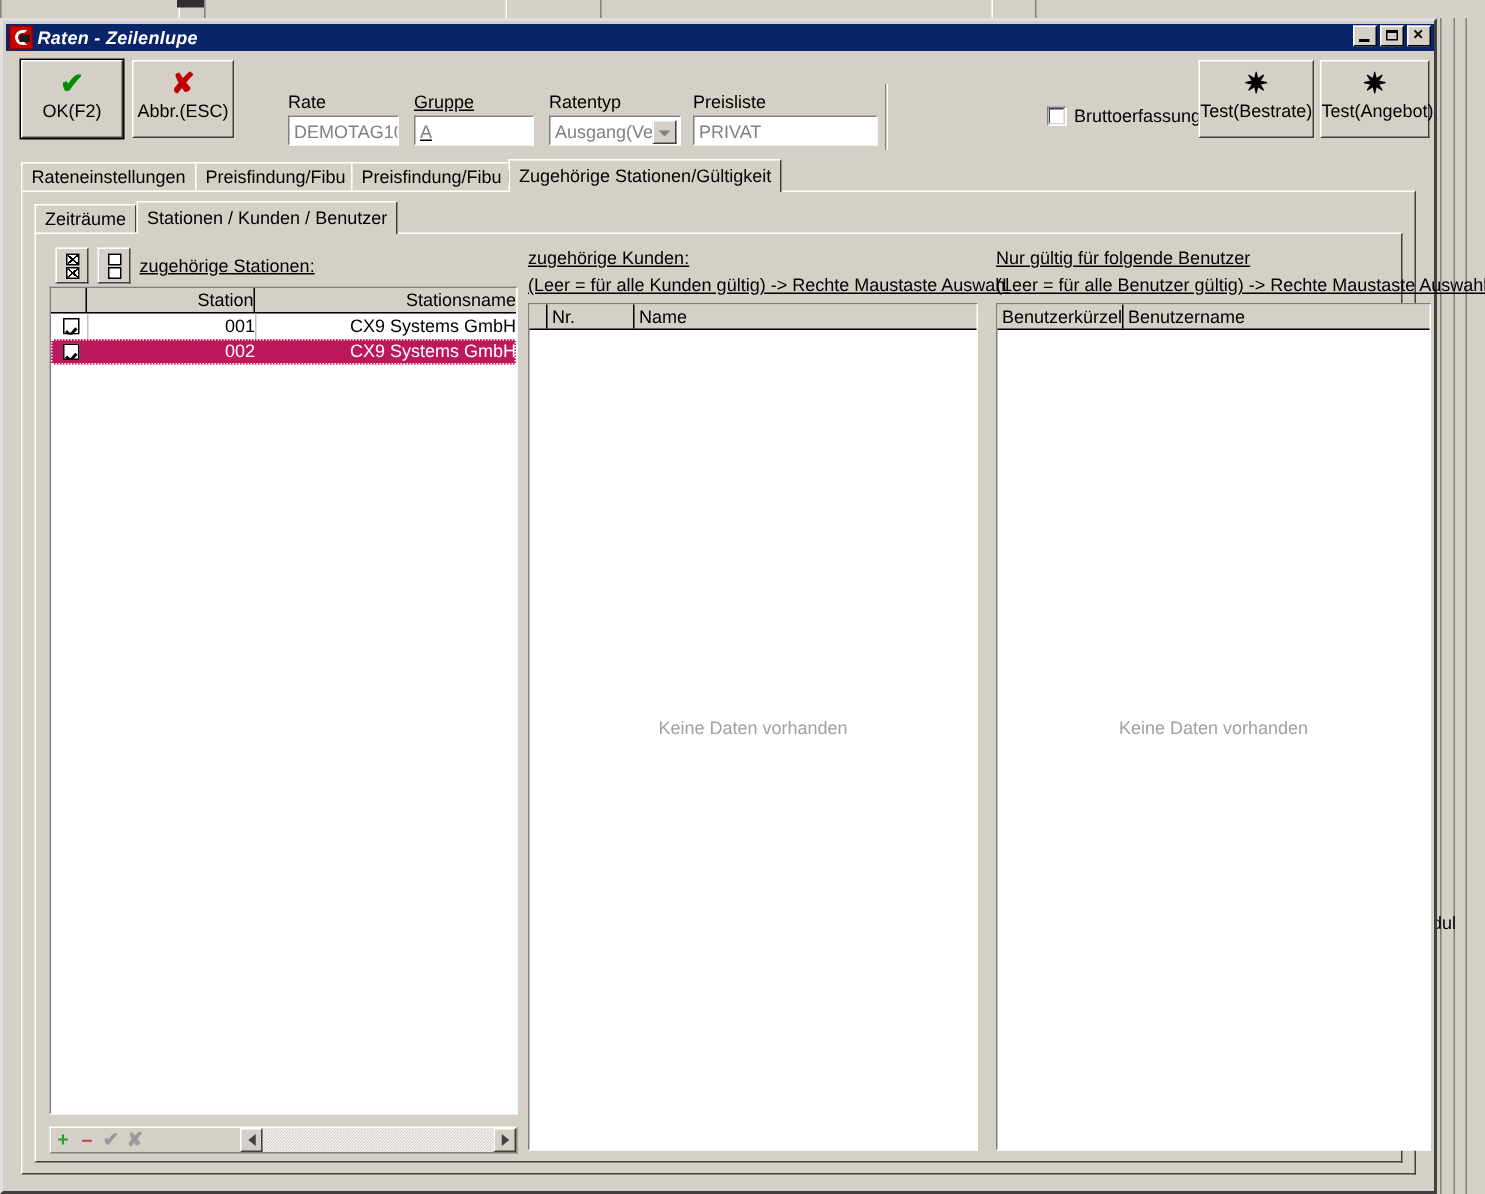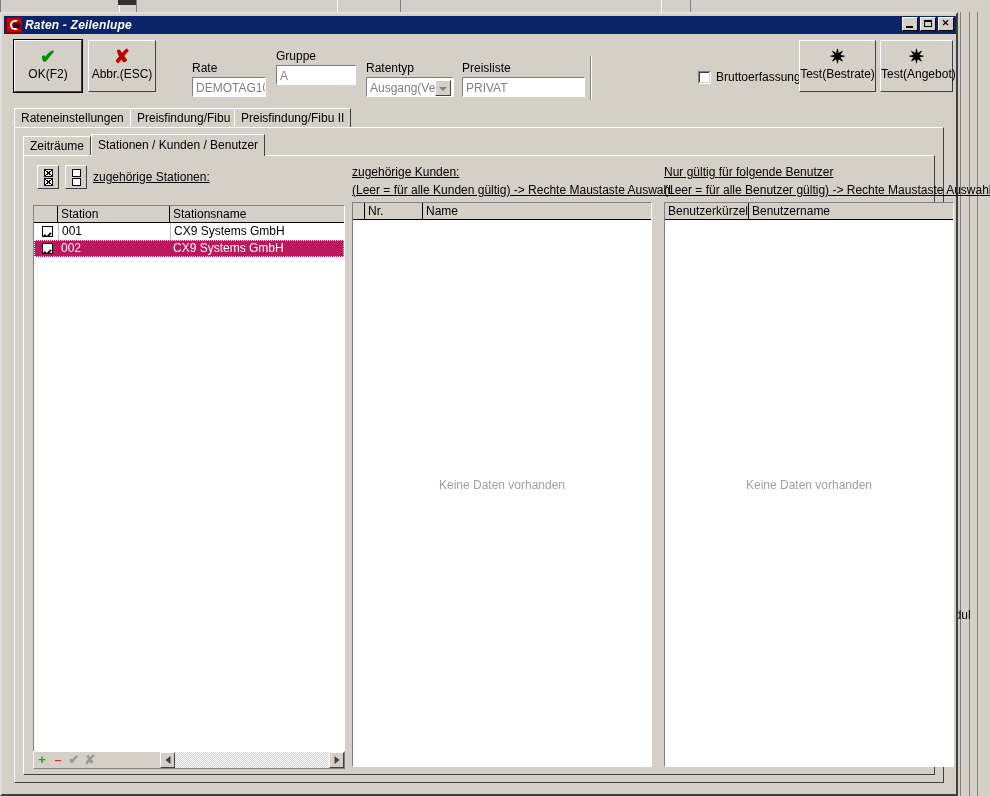--- a/index.html
+++ b/index.html
@@ -63,21 +63,21 @@
   #btn-angebot{left:876px;top:6px;width:73px;}
 
   .fieldgroup{position:absolute;}
   .fieldgroup .flabel{font-size:12px;line-height:13px;margin-bottom:2px;}
   .finput{background:#fff;color:#808080;font-size:12px;height:20px;line-height:20px;
           padding:0 3px;box-sizing:border-box;
           border-top:1px solid #808080;border-left:1px solid #808080;
           border-right:1px solid #fff;border-bottom:1px solid #fff;
           overflow:hidden;white-space:nowrap;}
   #fg-rate{left:188px;top:28px;width:74px;}
-  #fg-gruppe{left:272px;top:16px;width:80px;}
+  #fg-gruppe{left:272px;top:28px;width:80px;text-decoration:underline;}
   #fg-ratentyp{left:362px;top:28px;width:88px;}
   #fg-preisliste{left:458px;top:28px;width:123px;}
   .combo{position:relative;}
   .combo .arrow{position:absolute;right:2px;top:2px;width:16px;height:16px;background:#d4d0c8;
                 border-top:1px solid #fff;border-left:1px solid #fff;
                 border-right:1px solid #404040;border-bottom:1px solid #404040;box-sizing:border-box;}
   .combo .arrow:after{content:"";position:absolute;left:3px;top:6px;
                       border-left:4px solid transparent;border-right:4px solid transparent;border-top:4px solid #808080;}
   #toolbar-sep{position:absolute;left:586px;top:22px;width:1px;height:44px;background:#808080;}
   #toolbar-sep2{position:absolute;left:587px;top:22px;width:1px;height:44px;background:#fff;}
@@ -133,21 +133,21 @@
            border-right:1px solid #404040;border-bottom:1px solid #404040;
            box-sizing:border-box;position:relative;margin-right:6px;}
   .minibtn .sq{position:absolute;left:6px;width:9px;height:8px;border:1px solid #000;box-sizing:border-box;background:#fff;}
   .minibtn .sq.top{top:3px;}
   .minibtn .sq.bot{top:12px;}
   .minibtn .sq.x:before{content:"";position:absolute;left:0;top:0;right:0;bottom:0;
      background:
        linear-gradient(to bottom right, transparent 44%, #000 44%, #000 56%, transparent 56%),
        linear-gradient(to bottom left, transparent 44%, #000 44%, #000 56%, transparent 56%);}
   #left-caption{font-size:12px;line-height:24px;}
-  #leftgrid{position:absolute;left:0;top:40px;width:312px;height:552px;}
+  #leftgrid{position:absolute;left:0;top:26px;width:312px;height:552px;text-align:right;}
   #left-nav{position:absolute;left:0;top:586px;width:312px;height:18px;display:flex;align-items:center;
             background:#d4d0c8;border-top:1px solid #fff;border-left:1px solid #fff;
             border-right:1px solid #808080;border-bottom:1px solid #808080;box-sizing:border-box;}
   .navbtn{width:16px;height:16px;display:flex;align-items:center;justify-content:center;
           font-size:13px;font-weight:bold;line-height:16px;}
   .navbtn.plus{color:#2e9b2e;}
   .navbtn.minus{color:#cc3333;}
   .navbtn.dim{color:#9a9a9a;}
   #left-scroll{position:absolute;left:126px;top:0;right:0;bottom:0;display:flex;align-items:stretch;}
   .sbtrack{flex:1;background:#d4d0c8;
@@ -266,20 +266,21 @@
       <span class="glyph">✷</span>
       <span class="lbl">Test(Angebot)</span>
     </div>
   </div>
 
   <div id="tabs-outer">
     <div class="tabrow">
       <div class="tab" style="left:0px;">Rateneinstellungen</div>
       <div class="tab" style="left:116px;">Preisfindung/Fibu I</div>
       <div class="tab" style="left:220px;">Preisfindung/Fibu II</div>
+      <div class="tab active" style="left:325px;">Zugehörige Stationen/Gültigkeit</div>
     </div>
 
     <div class="tabbody" id="tabbody1">
 
       <div id="tabrow2">
         <div class="tab" style="left:0px;">Zeiträume</div>
         <div class="tab active" style="left:68px;">Stationen / Kunden / Benutzer</div>
       </div>
 
       <div class="tabbody" id="tabbody2">

